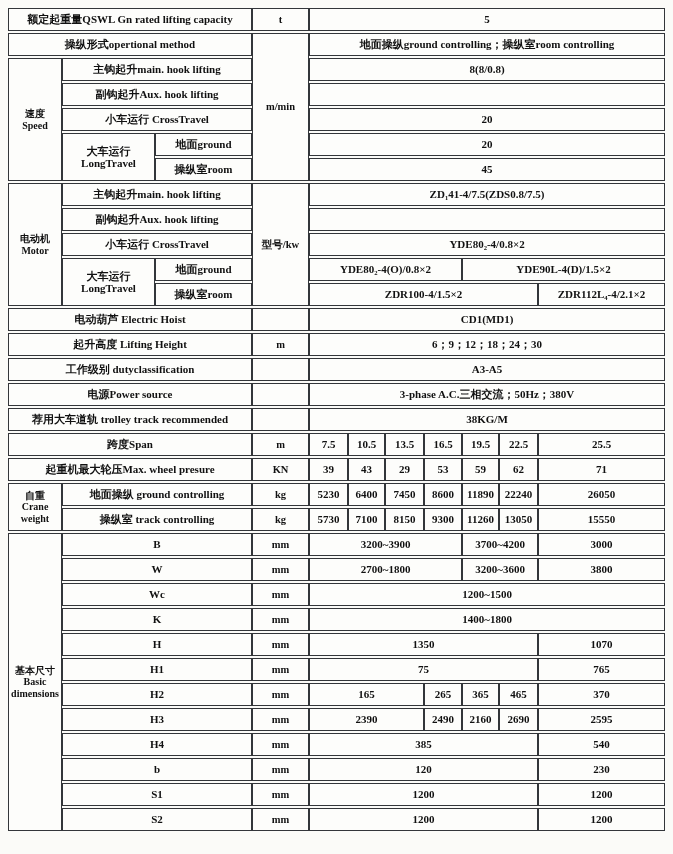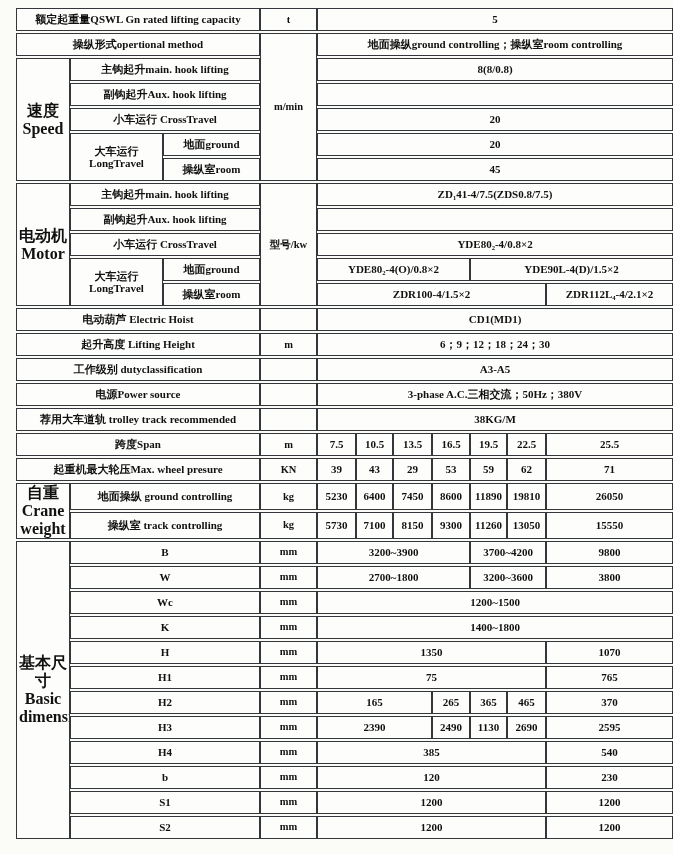--- a/index.html
+++ b/index.html
@@ -7,37 +7,37 @@
     width:673px;height:854px;
     background:#fbfbf8;
     font-family:"Liberation Serif","DejaVu Serif",serif;
     color:#111;
   }
   table{
     border-collapse:separate;
     border-spacing:0 2px;
     table-layout:fixed;
     width:657px;
-    margin:6px 0 0 16px;
+    margin:6px 0 0 8px;
   }
   td{
     border:1px solid #33363a;
     background:#fdfdfb;
     box-sizing:border-box;
     height:23px;
     padding:0 2px;
     text-align:center;
     vertical-align:middle;
     font-weight:bold;
     font-size:11px;
     line-height:1.12;
     white-space:pre-line;
     overflow:hidden;
   }
-  td.group{font-size:16px;}
+  td.group{font-size:10px;}
   td.unit{font-size:10.5px;}
 </style>
 </head>
 <body>
 
 <table>
   <colgroup>
     <col style="width:54px">
       <col style="width:93px">
       <col style="width:97px">
@@ -170,21 +170,21 @@
     <td class="group" rowspan="2">自重
 Crane
 weight</td>
     <td colspan="2">地面操纵 ground controlling</td>
     <td class="unit">kg</td>
     <td>5230</td>
     <td>6400</td>
     <td>7450</td>
     <td>8600</td>
     <td>11890</td>
-    <td>19810</td>
+    <td>22240</td>
     <td>26050</td>
   </tr>
   <tr>
     <td colspan="2">操纵室 track controlling</td>
     <td class="unit">kg</td>
     <td>5730</td>
     <td>7100</td>
     <td>8150</td>
     <td>9300</td>
     <td>11260</td>
@@ -193,21 +193,21 @@
   </tr>
 
   <tr>
     <td class="group" rowspan="12">基本尺寸
 Basic
 dimensions</td>
     <td colspan="2">B</td>
     <td class="unit">mm</td>
     <td colspan="4">3200~3900</td>
     <td colspan="2">3700~4200</td>
-    <td>9800</td>
+    <td>3000</td>
   </tr>
   <tr>
     <td colspan="2">W</td>
     <td class="unit">mm</td>
     <td colspan="4">2700~1800</td>
     <td colspan="2">3200~3600</td>
     <td>3800</td>
   </tr>
   <tr>
     <td colspan="2">Wc</td>
@@ -238,21 +238,21 @@
     <td>265</td>
     <td>365</td>
     <td>465</td>
     <td>370</td>
   </tr>
   <tr>
     <td colspan="2">H3</td>
     <td class="unit">mm</td>
     <td colspan="3">2390</td>
     <td>2490</td>
-    <td>1130</td>
+    <td>2160</td>
     <td>2690</td>
     <td>2595</td>
   </tr>
   <tr>
     <td colspan="2">H4</td>
     <td class="unit">mm</td>
     <td colspan="6">385</td>
     <td>540</td>
   </tr>
   <tr>

